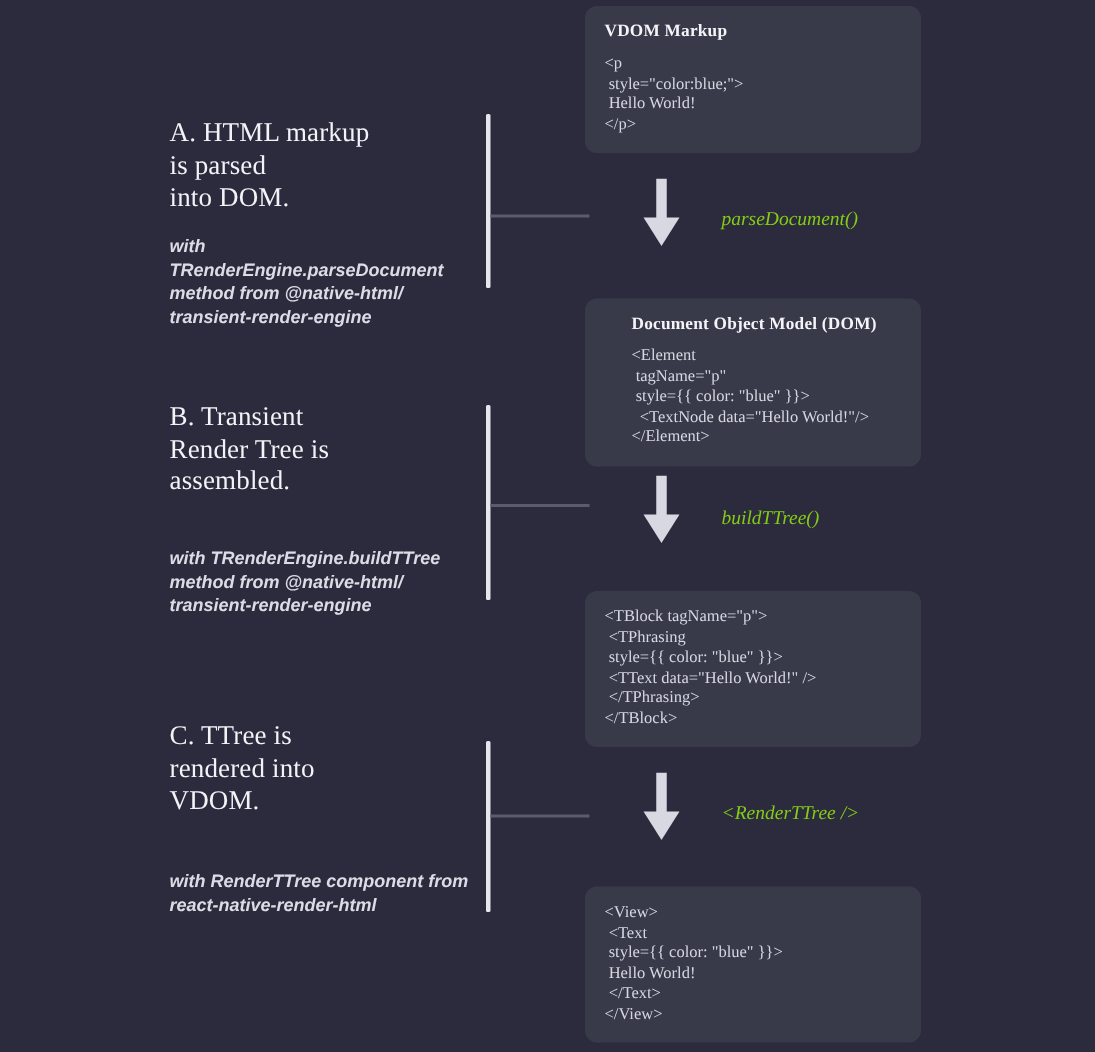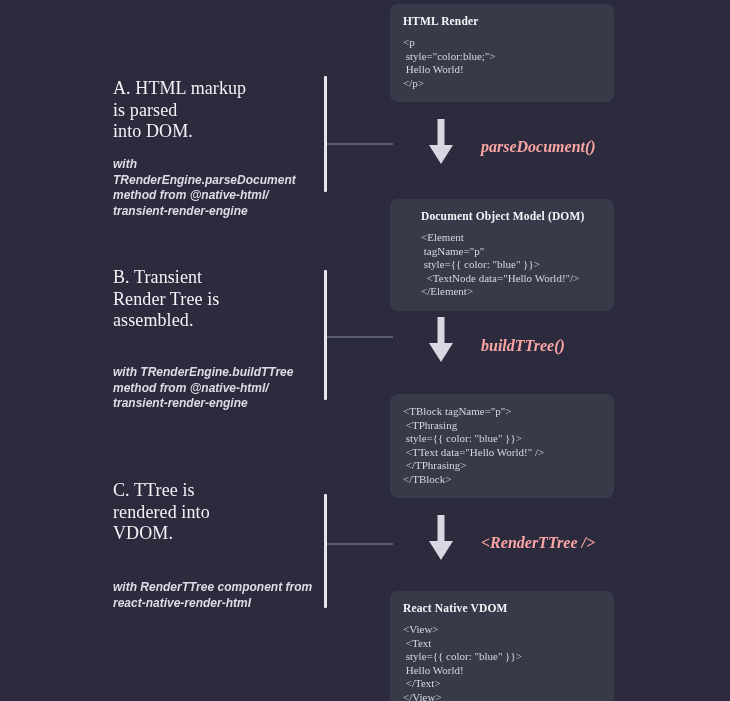--- a/index.html
+++ b/index.html
@@ -94,24 +94,23 @@
     position: absolute;
     width: 26px;
     height: 46px;
   }
   .arrow svg { display: block; }
 
   .arrow-label {
     position: absolute;
     font-family: "Liberation Serif", serif;
     font-style: italic;
-    font-size: 16px;
-    color: #fca5a5;
+    font-size: 13px;
+    color: #84cc16;
     white-space: nowrap;
-    font-weight: bold;
   }
 </style>
 </head>
 <body>
 
 <div id="diagram">
 
   <div class="stage-text" style="top:78px;">
     <div class="stage-heading">A. HTML markup
 is parsed
@@ -144,21 +143,21 @@
   </div>
   <div class="stage-text" style="top:480px;">
     <div class="stage-heading">C. TTree is
 rendered into
 VDOM.</div>
   </div>
   <div class="bracket-bar" style="left:324px; top:494px; height:114px;"></div>
   <div class="bracket-stem" style="left:327px; top:543px; width:66px;"></div>
 
   <div class="card" style="top:4px;">
-    <div class="card-title">HTML Render</div>
+    <div class="card-title">VDOM Markup</div>
     <div class="card-code">&lt;p
  style="color:blue;"&gt;
  Hello World!
 &lt;/p&gt;</div>
   </div>
 
   <div class="arrow" style="left:428px; top:119px;">
     <svg width="26" height="46" viewBox="0 0 26 46">
       <rect x="9.5" y="0" width="7" height="28" fill="#d8d8e2"></rect>
       <polygon points="1,26 25,26 13,45" fill="#d8d8e2"></polygon>
@@ -194,21 +193,20 @@
 
   <div class="arrow" style="left:428px; top:515px;">
     <svg width="26" height="46" viewBox="0 0 26 46">
       <rect x="9.5" y="0" width="7" height="28" fill="#d8d8e2"></rect>
       <polygon points="1,26 25,26 13,45" fill="#d8d8e2"></polygon>
     </svg>
   </div>
   <div class="arrow-label" style="left:481px; top:534px;">&lt;RenderTTree /&gt;</div>
 
   <div class="card" style="top:591px;">
-    <div class="card-title">React Native VDOM</div>
     <div class="card-code">&lt;View&gt;
  &lt;Text
  style={{ color: "blue" }}&gt;
  Hello World!
  &lt;/Text&gt;
 &lt;/View&gt;</div>
   </div>
 
 </div>
 

